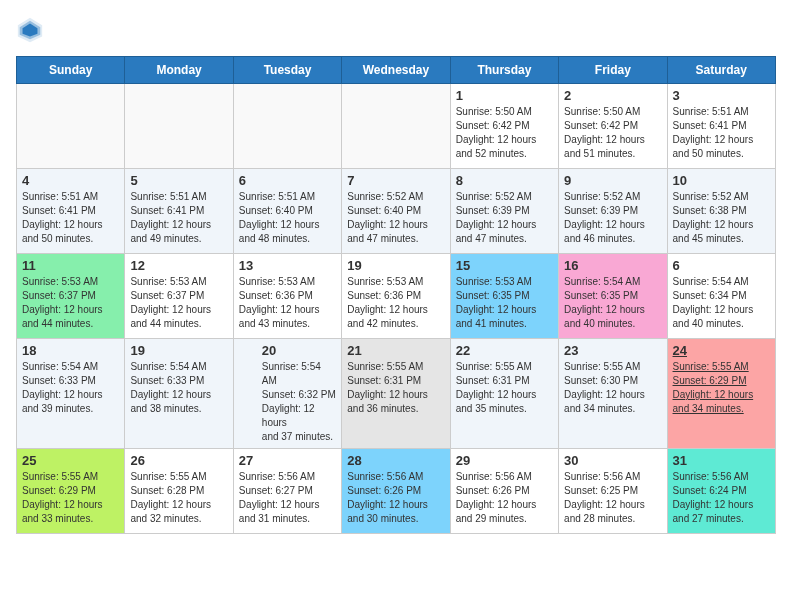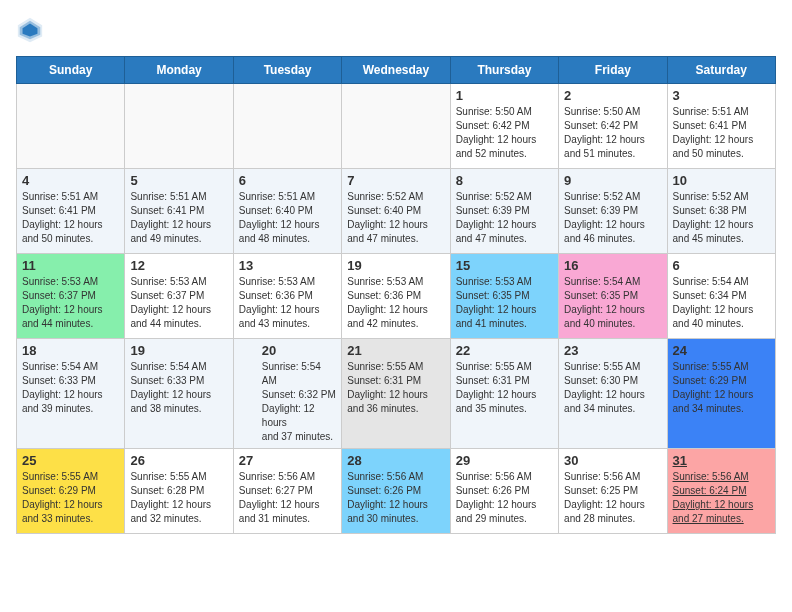--- a/index.html
+++ b/index.html
@@ -296,30 +296,30 @@
 Daylight: 12 hours
 and 35 minutes.</div>
         </td>
         <td style="background: rgb(240, 245, 250);">
           <div class="day-number">23</div>
           <div class="day-info" style="white-space: pre-line;">Sunrise: 5:55 AM
 Sunset: 6:30 PM
 Daylight: 12 hours
 and 34 minutes.</div>
         </td>
-        <td style="background: #3b82f6;">
+        <td style="background: #fca5a5; text-decoration: underline;">
           <div class="day-number">24</div>
           <div class="day-info" style="white-space: pre-line;">Sunrise: 5:55 AM
 Sunset: 6:29 PM
 Daylight: 12 hours
 and 34 minutes.</div>
         </td>
       </tr>
       <tr>
-        <td style="background: #fde047;">
+        <td style="background: #bef264;">
           <div class="day-number">25</div>
           <div class="day-info" style="white-space: pre-line;">Sunrise: 5:55 AM
 Sunset: 6:29 PM
 Daylight: 12 hours
 and 33 minutes.</div>
         </td>
         <td style="background: rgb(255, 255, 255);">
           <div class="day-number">26</div>
           <div class="day-info" style="white-space: pre-line;">Sunrise: 5:55 AM
 Sunset: 6:28 PM
@@ -347,21 +347,21 @@
 Daylight: 12 hours
 and 29 minutes.</div>
         </td>
         <td style="background: rgb(255, 255, 255);">
           <div class="day-number">30</div>
           <div class="day-info" style="white-space: pre-line;">Sunrise: 5:56 AM
 Sunset: 6:25 PM
 Daylight: 12 hours
 and 28 minutes.</div>
         </td>
-        <td style="background: #fca5a5; text-decoration: underline;">
+        <td style="background: #5eead4;">
           <div class="day-number">31</div>
           <div class="day-info" style="white-space: pre-line;">Sunrise: 5:56 AM
 Sunset: 6:24 PM
 Daylight: 12 hours
 and 27 minutes.</div>
         </td>
       </tr>
     </tbody>
 </table>
 

